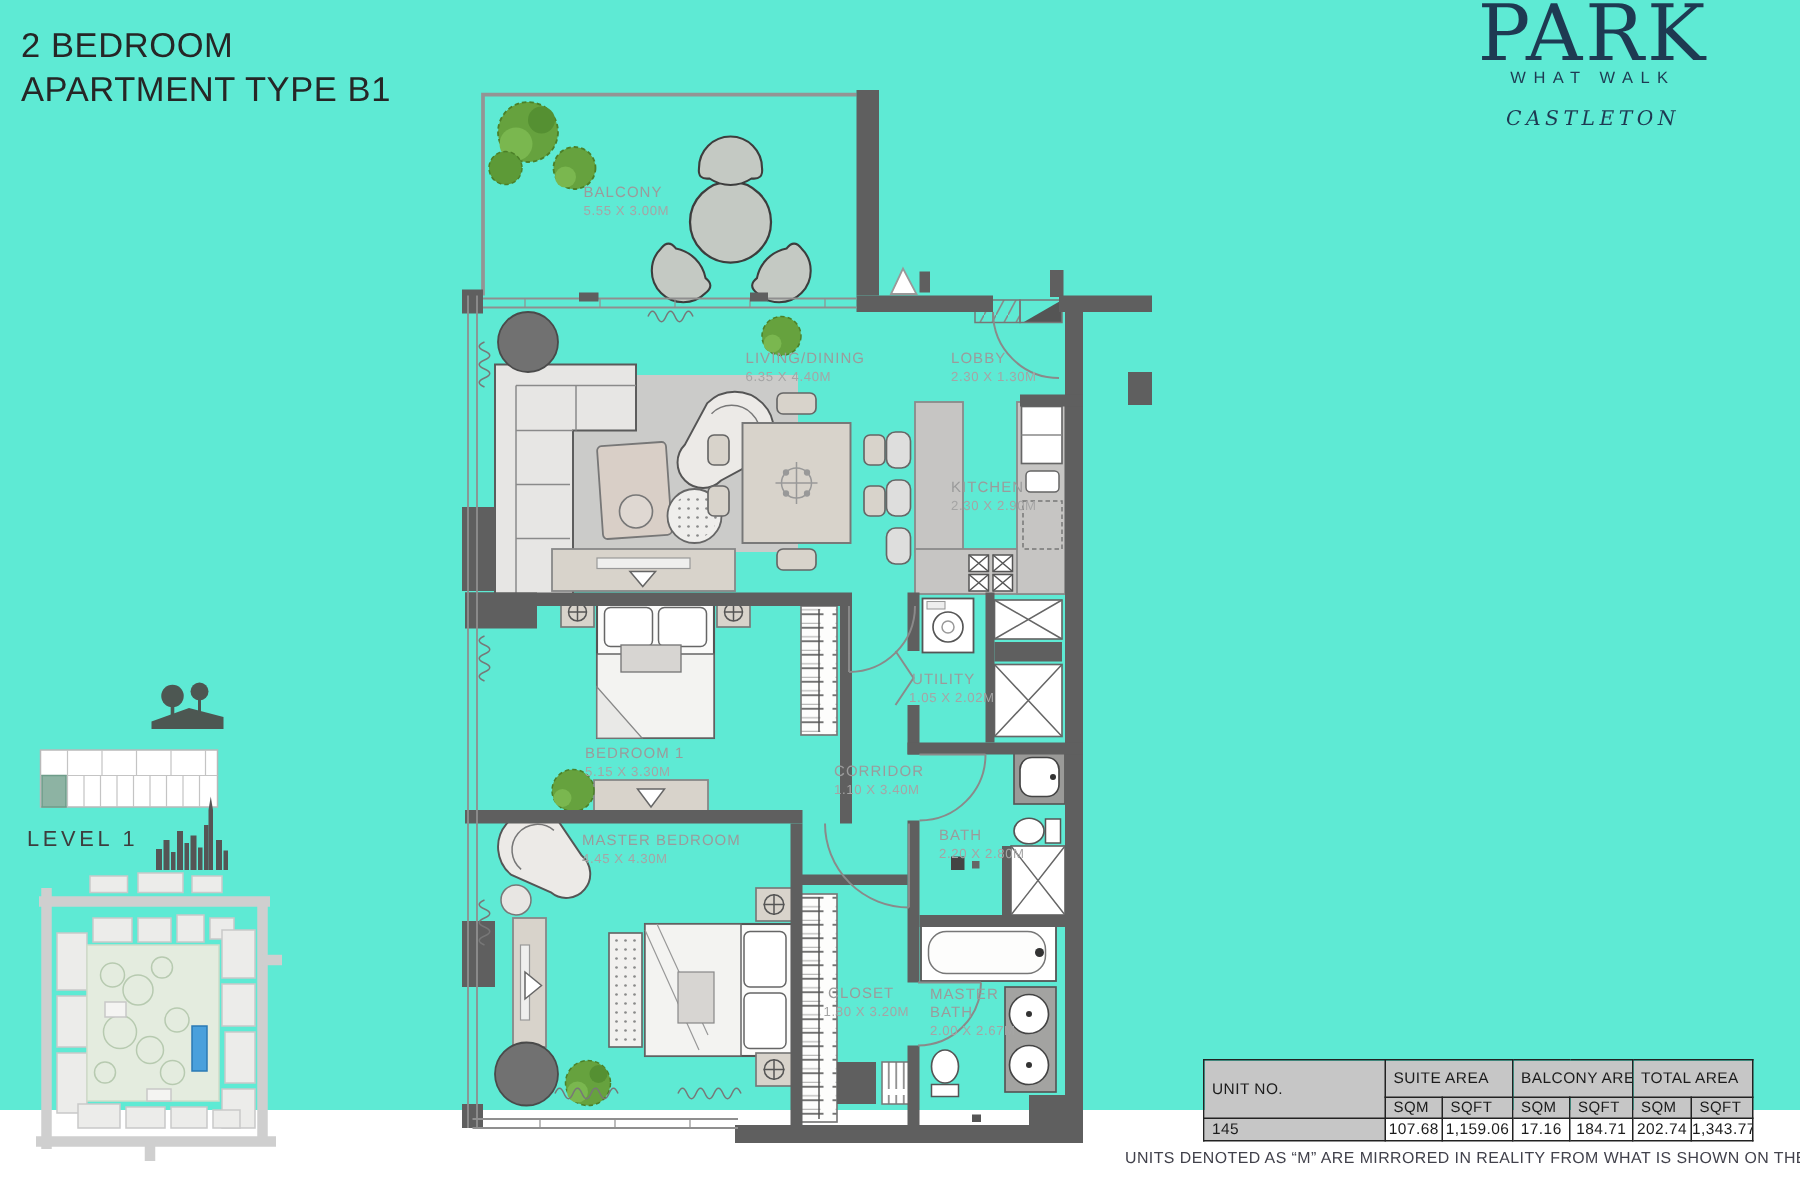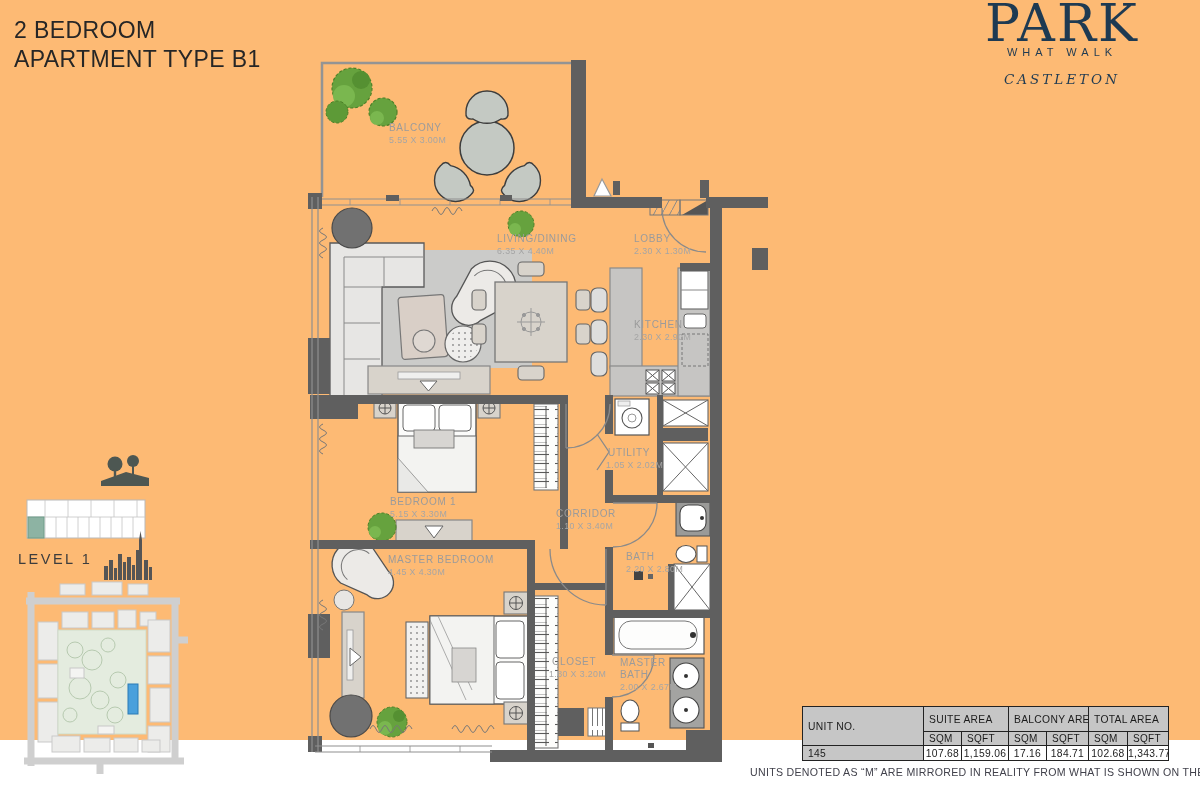--- a/index.html
+++ b/index.html
@@ -2,21 +2,21 @@
 <html style="--navy: #1e3a52; --wall: #5f5f5f; --teal: #8db3a3; --blue: #4aa0dc;"><head>
 <meta charset="utf-8">
 <style>
   :root{
     --navy:#1e3a52; --wall:#5f5f5f; --teal:#8db3a3; --blue:#4aa0dc;
     --label:#9b9b9b; --thin:#8f8f8f; --beige:#d8d3cb; --lightfill:#e7e6e4;
   }
   *{margin:0;padding:0;box-sizing:border-box;}
   html,body{width:1200px;height:800px;background:#ffffff;overflow:hidden;
     font-family:"Liberation Sans",sans-serif;}
-  .page{position:relative;width:1200px;height:740px;background:#fdba74;}
+  .page{position:relative;width:1200px;height:740px;background:#5eead4;}
 
   .title{position:absolute;left:14px;top:16px;font-size:23px;line-height:29px;
     color:#262626;letter-spacing:.4px;}
 
   .brand{position:absolute;left:952px;top:12px;width:220px;text-align:center;color:var(--navy);}
   .brand-central{font-family:"DejaVu Serif",serif;font-size:40px;line-height:42px;letter-spacing:1px;}
   .brand-park{font-family:"DejaVu Serif",serif;font-size:52px;line-height:42px;letter-spacing:2px;margin-top:-10px;}
   .brand-citywalk{font-size:11px;letter-spacing:5px;margin-top:2px;}
   .brand-castleton{font-family:"DejaVu Serif",serif;font-style:italic;font-size:13.5px;letter-spacing:3px;margin-top:13px;}
 
@@ -495,20 +495,20 @@
         <th class="sub">SQFT</th>
         <th class="sub">SQM</th>
         <th class="sub">SQFT</th>
       </tr>
       <tr>
         <td class="datal">145</td>
         <td class="datac">107.68</td>
         <td class="datac">1,159.06</td>
         <td class="datac">17.16</td>
         <td class="datac">184.71</td>
-        <td class="datac">102.68</td>
+        <td class="datac">202.74</td>
         <td class="datac">1,343.77</td>
       </tr>
     </tbody>
   </table>
 
   <div class="footnote">UNITS DENOTED AS “M” ARE MIRRORED IN REALITY FROM WHAT IS SHOWN ON THE PLAN</div>
 </div>
 
 </body></html>

